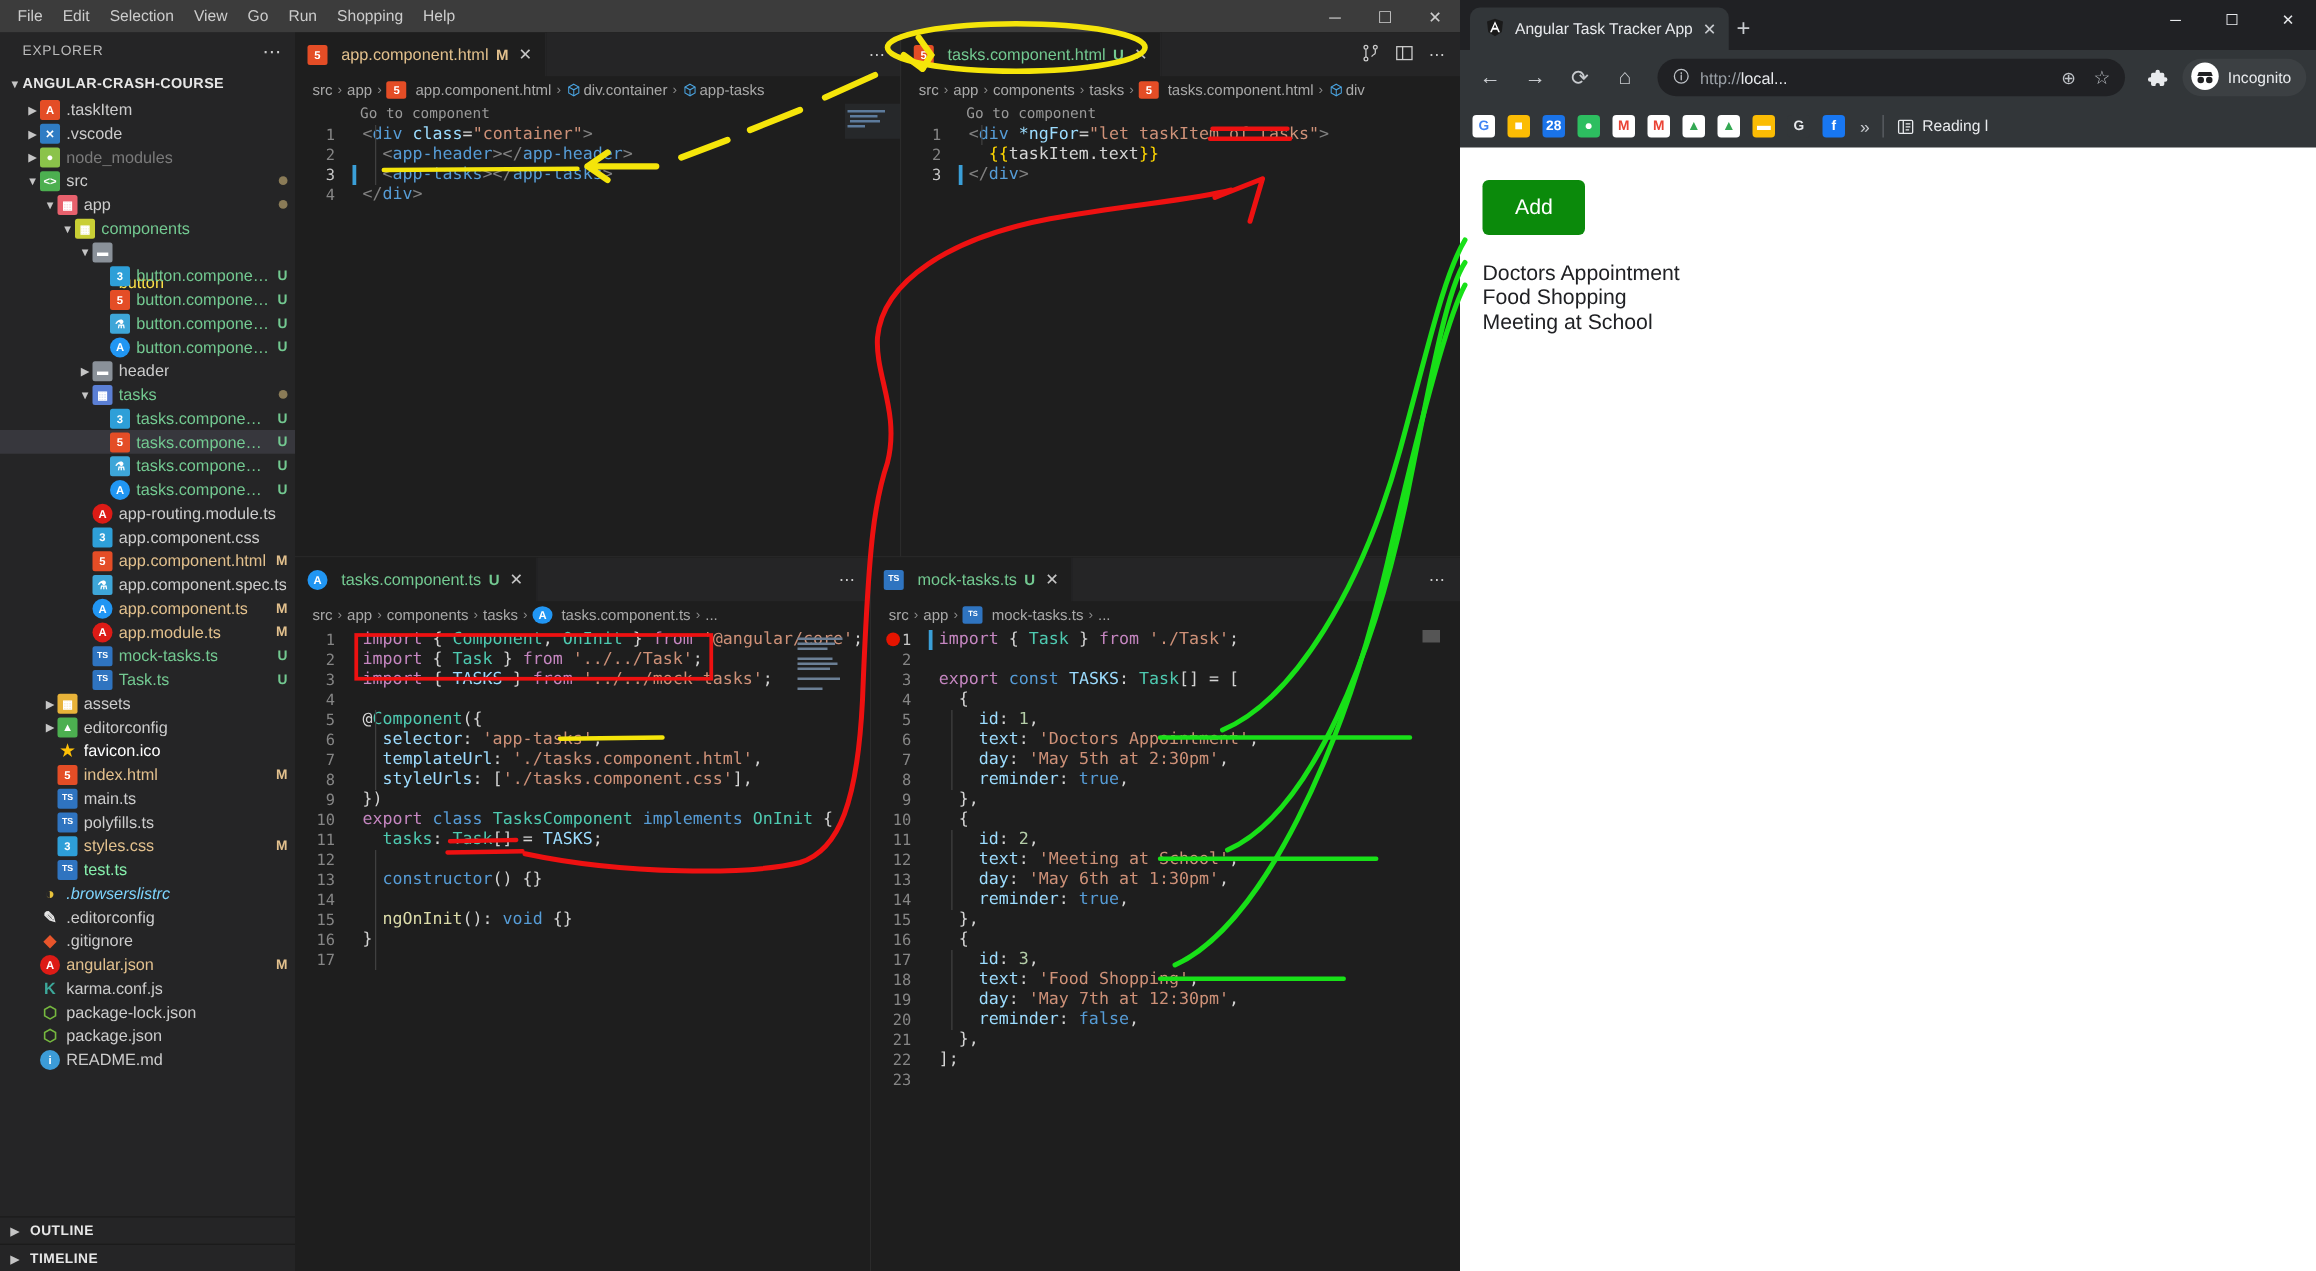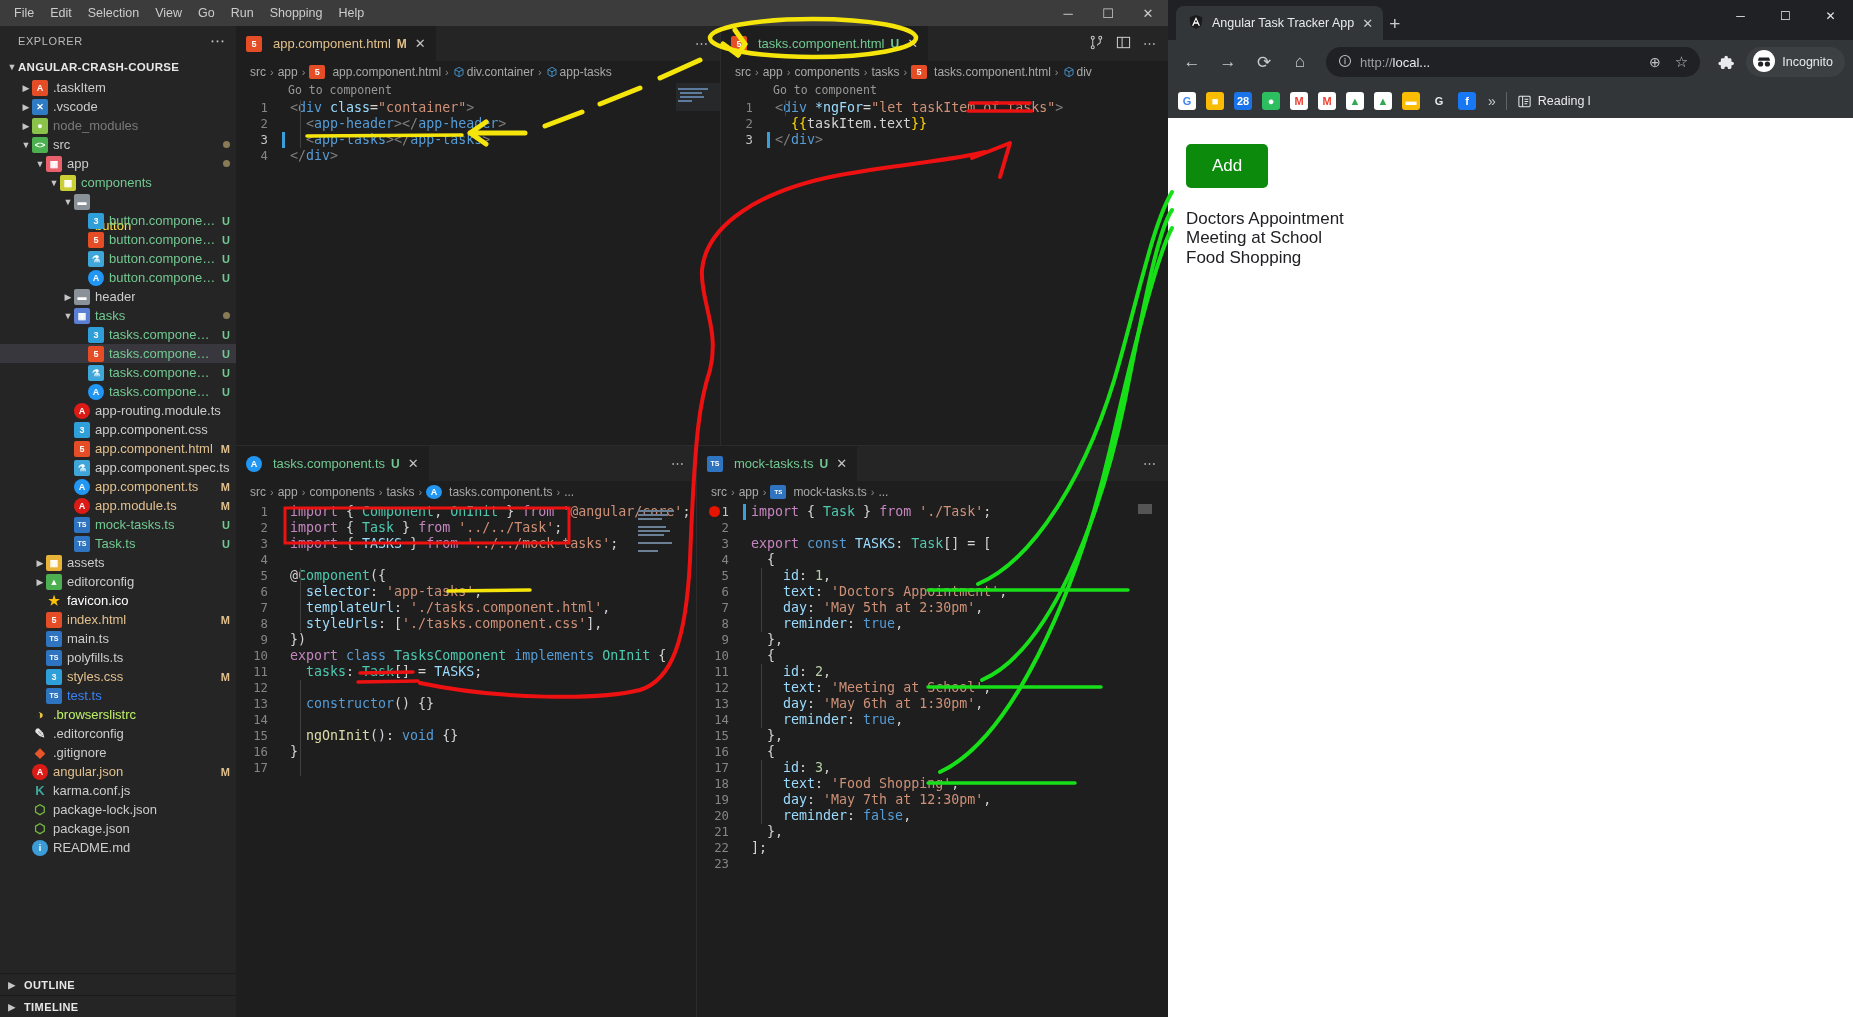--- a/index.html
+++ b/index.html
@@ -399,26 +399,26 @@
           </div>
           <div class="row" style="padding-left: 34px;">
             <span class="twisty empty">▶</span>
             <span class="fi" style="background: rgb(46, 159, 216); color: rgb(255, 255, 255);">3</span>
             <span class="lbl" style="color: rgb(226, 192, 141);">styles.css</span>
             <span class="badge" style="color: rgb(226, 192, 141);">M</span>
           </div>
           <div class="row" style="padding-left: 34px;">
             <span class="twisty empty">▶</span>
             <span class="fi" style="background: rgb(47, 116, 192); color: rgb(255, 255, 255); font-size: 7px;">TS</span>
-            <span class="lbl" style="color: #3b82f6;">test.ts</span>
+            <span class="lbl" style="color: #86efac;">test.ts</span>
           </div>
           <div class="row" style="padding-left: 20px;">
             <span class="twisty empty">▶</span>
             <span class="fi" style="background: transparent; color: rgb(232, 195, 60); font-size: 13px;">◑</span>
-            <span class="lbl" style="color: #bef264;">.browserslistrc</span>
+            <span class="lbl" style="color: #7dd3fc; font-style: italic;">.browserslistrc</span>
           </div>
           <div class="row" style="padding-left: 20px;">
             <span class="twisty empty">▶</span>
             <span class="fi" style="background: transparent; color: rgb(230, 230, 230); font-size: 13px;">✎</span>
             <span class="lbl" style="color: rgb(204, 204, 204);">.editorconfig</span>
           </div>
           <div class="row" style="padding-left: 20px;">
             <span class="twisty empty">▶</span>
             <span class="fi" style="background: transparent; color: rgb(232, 85, 43); font-size: 13px;">◆</span>
             <span class="lbl" style="color: rgb(204, 204, 204);">.gitignore</span>
@@ -730,22 +730,22 @@
         </span>
       </div>
 
     <div class="b-page">
       <div class="page-inner">
         <div class="page-head">
           <button class="add-btn">Add</button>
         </div>
         <div class="task-list" id="task-list">
             <div class="task-item">Doctors Appointment</div>
+            <div class="task-item">Food Shopping</div>
             <div class="task-item">Meeting at School</div>
-            <div class="task-item">Food Shopping</div>
           </div>
       </div>
     </div>
   </div>
 
   <svg id="annot" viewBox="0 0 1853 1017">
 
     <ellipse cx="813" cy="38" rx="103" ry="19" fill="none" stroke="#f5e50a" stroke-width="4.5"></ellipse>
 
     <path d="M738 55 L723 44 M700 60 L660 78 M640 88 L600 104 M582 112 L545 126" fill="none" stroke="#f5e50a" stroke-width="5" stroke-linecap="round"></path>

